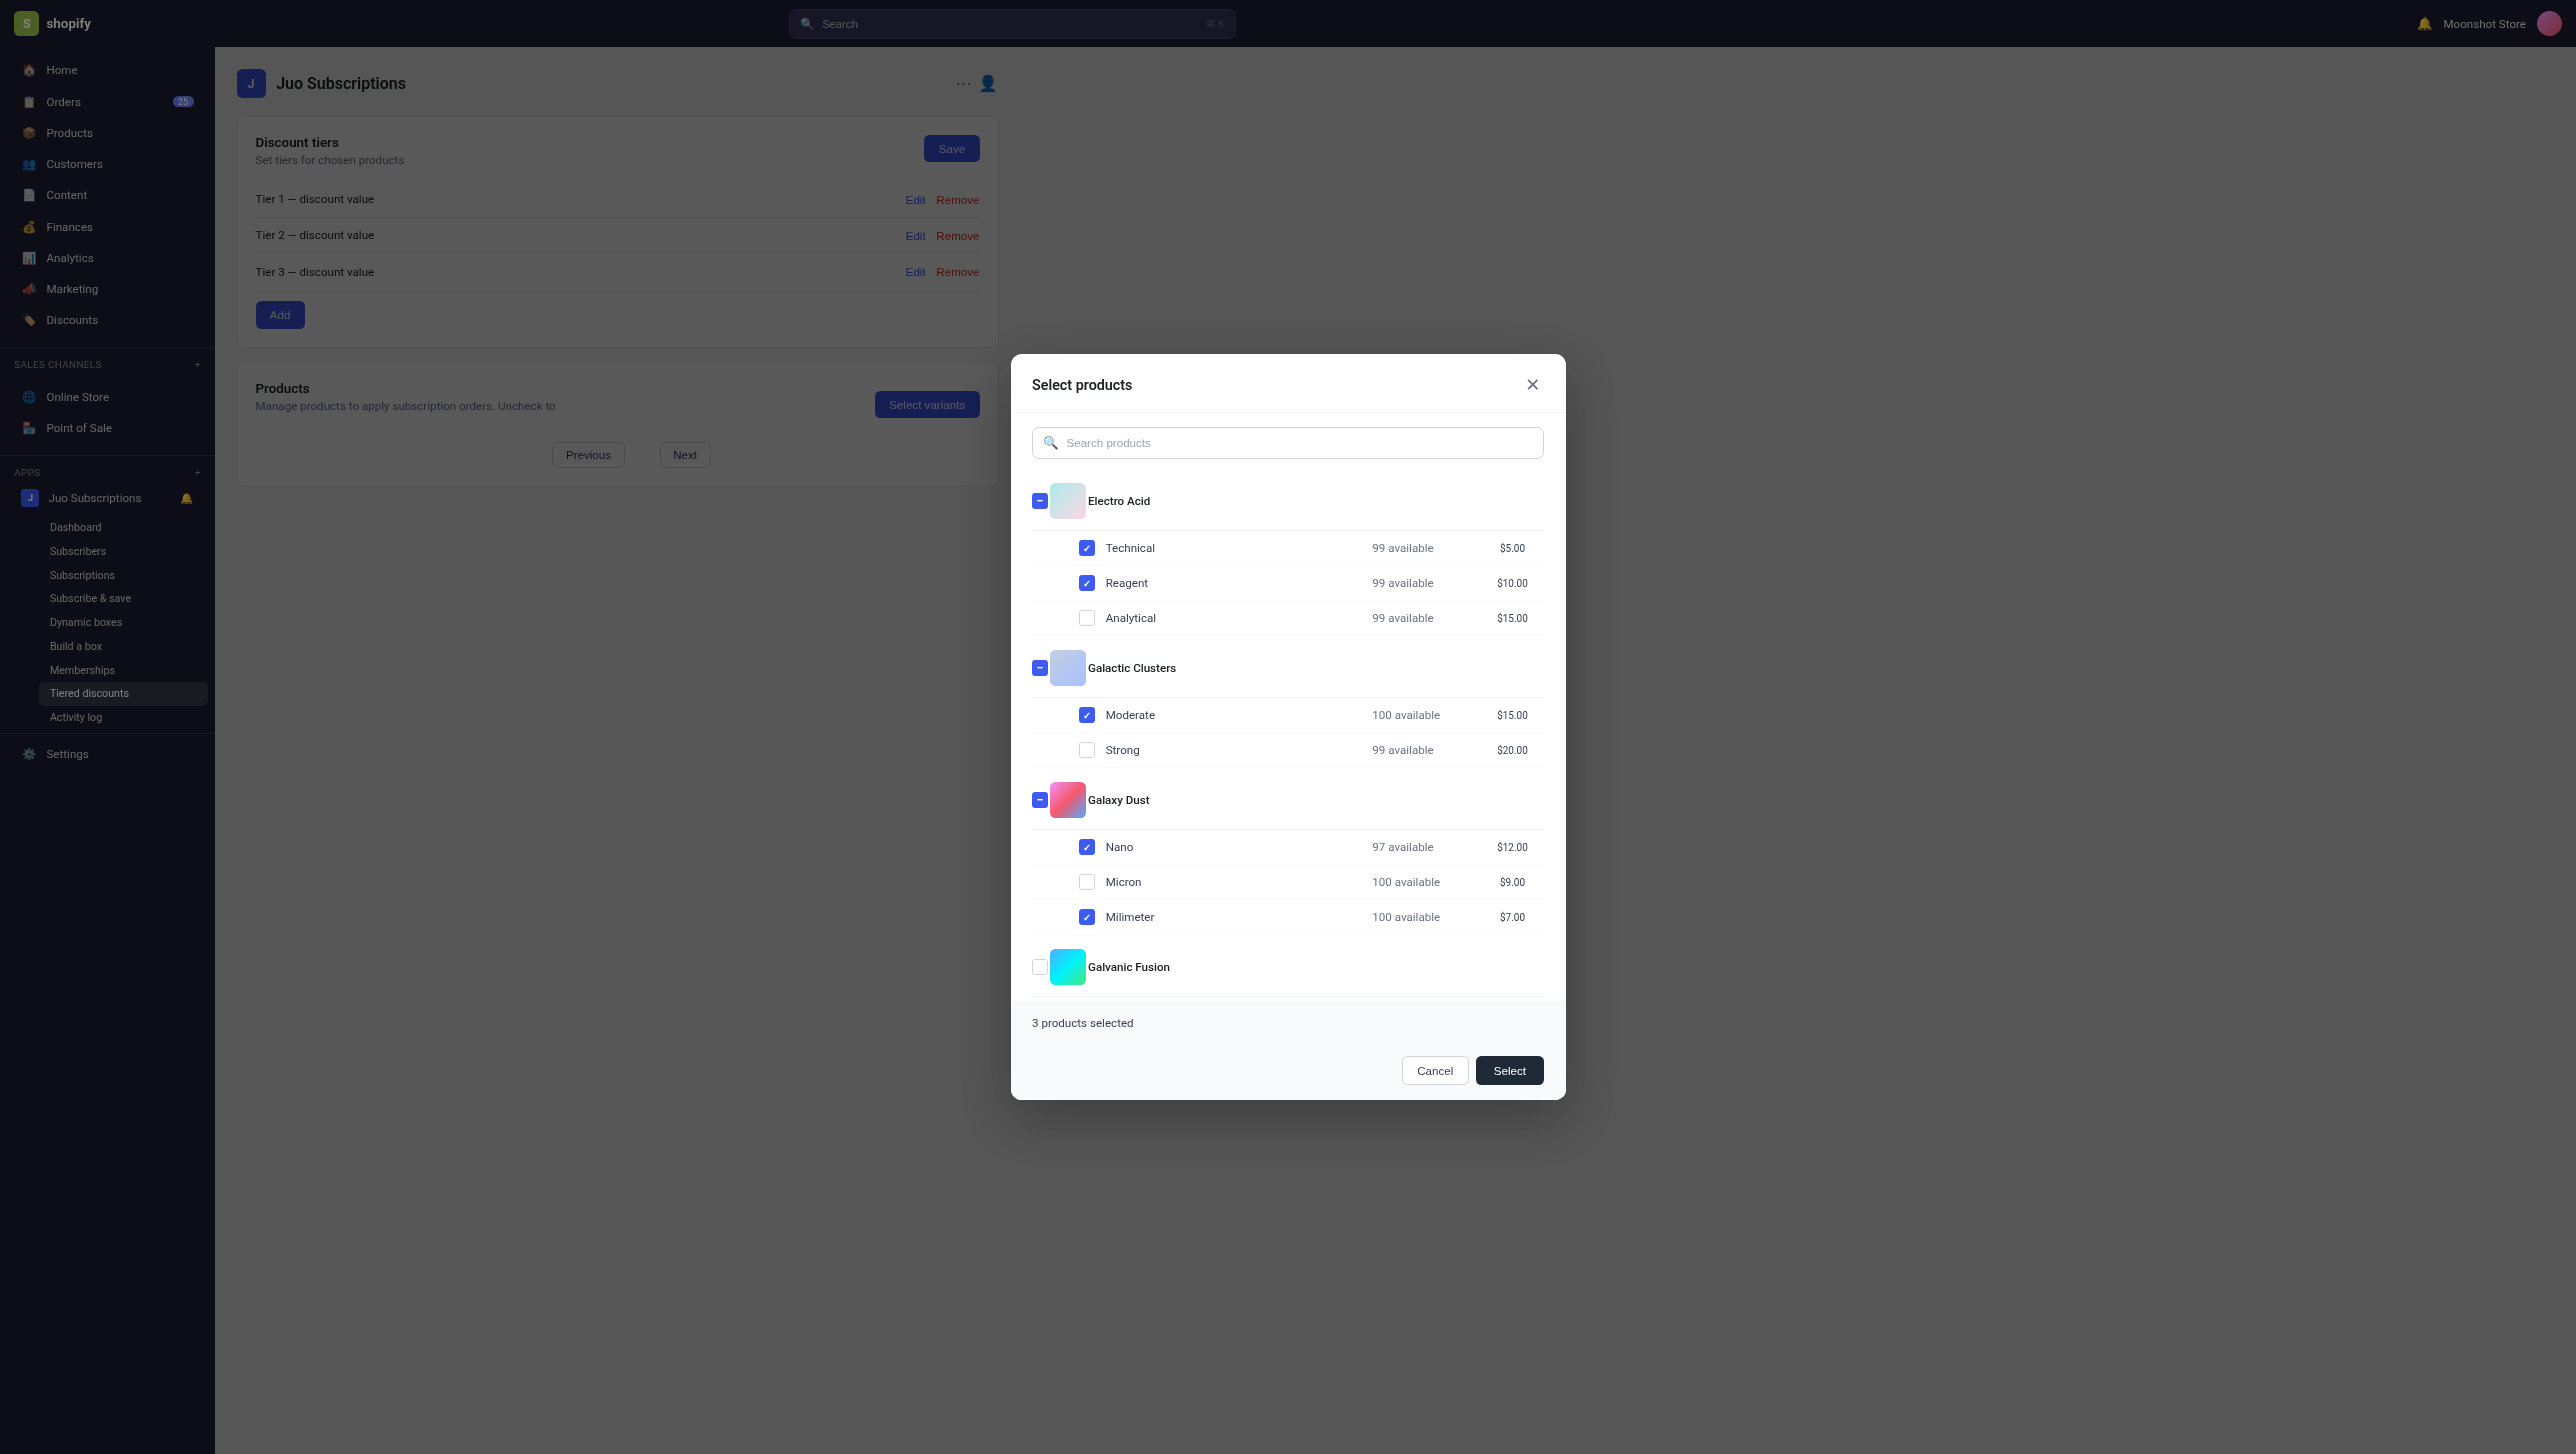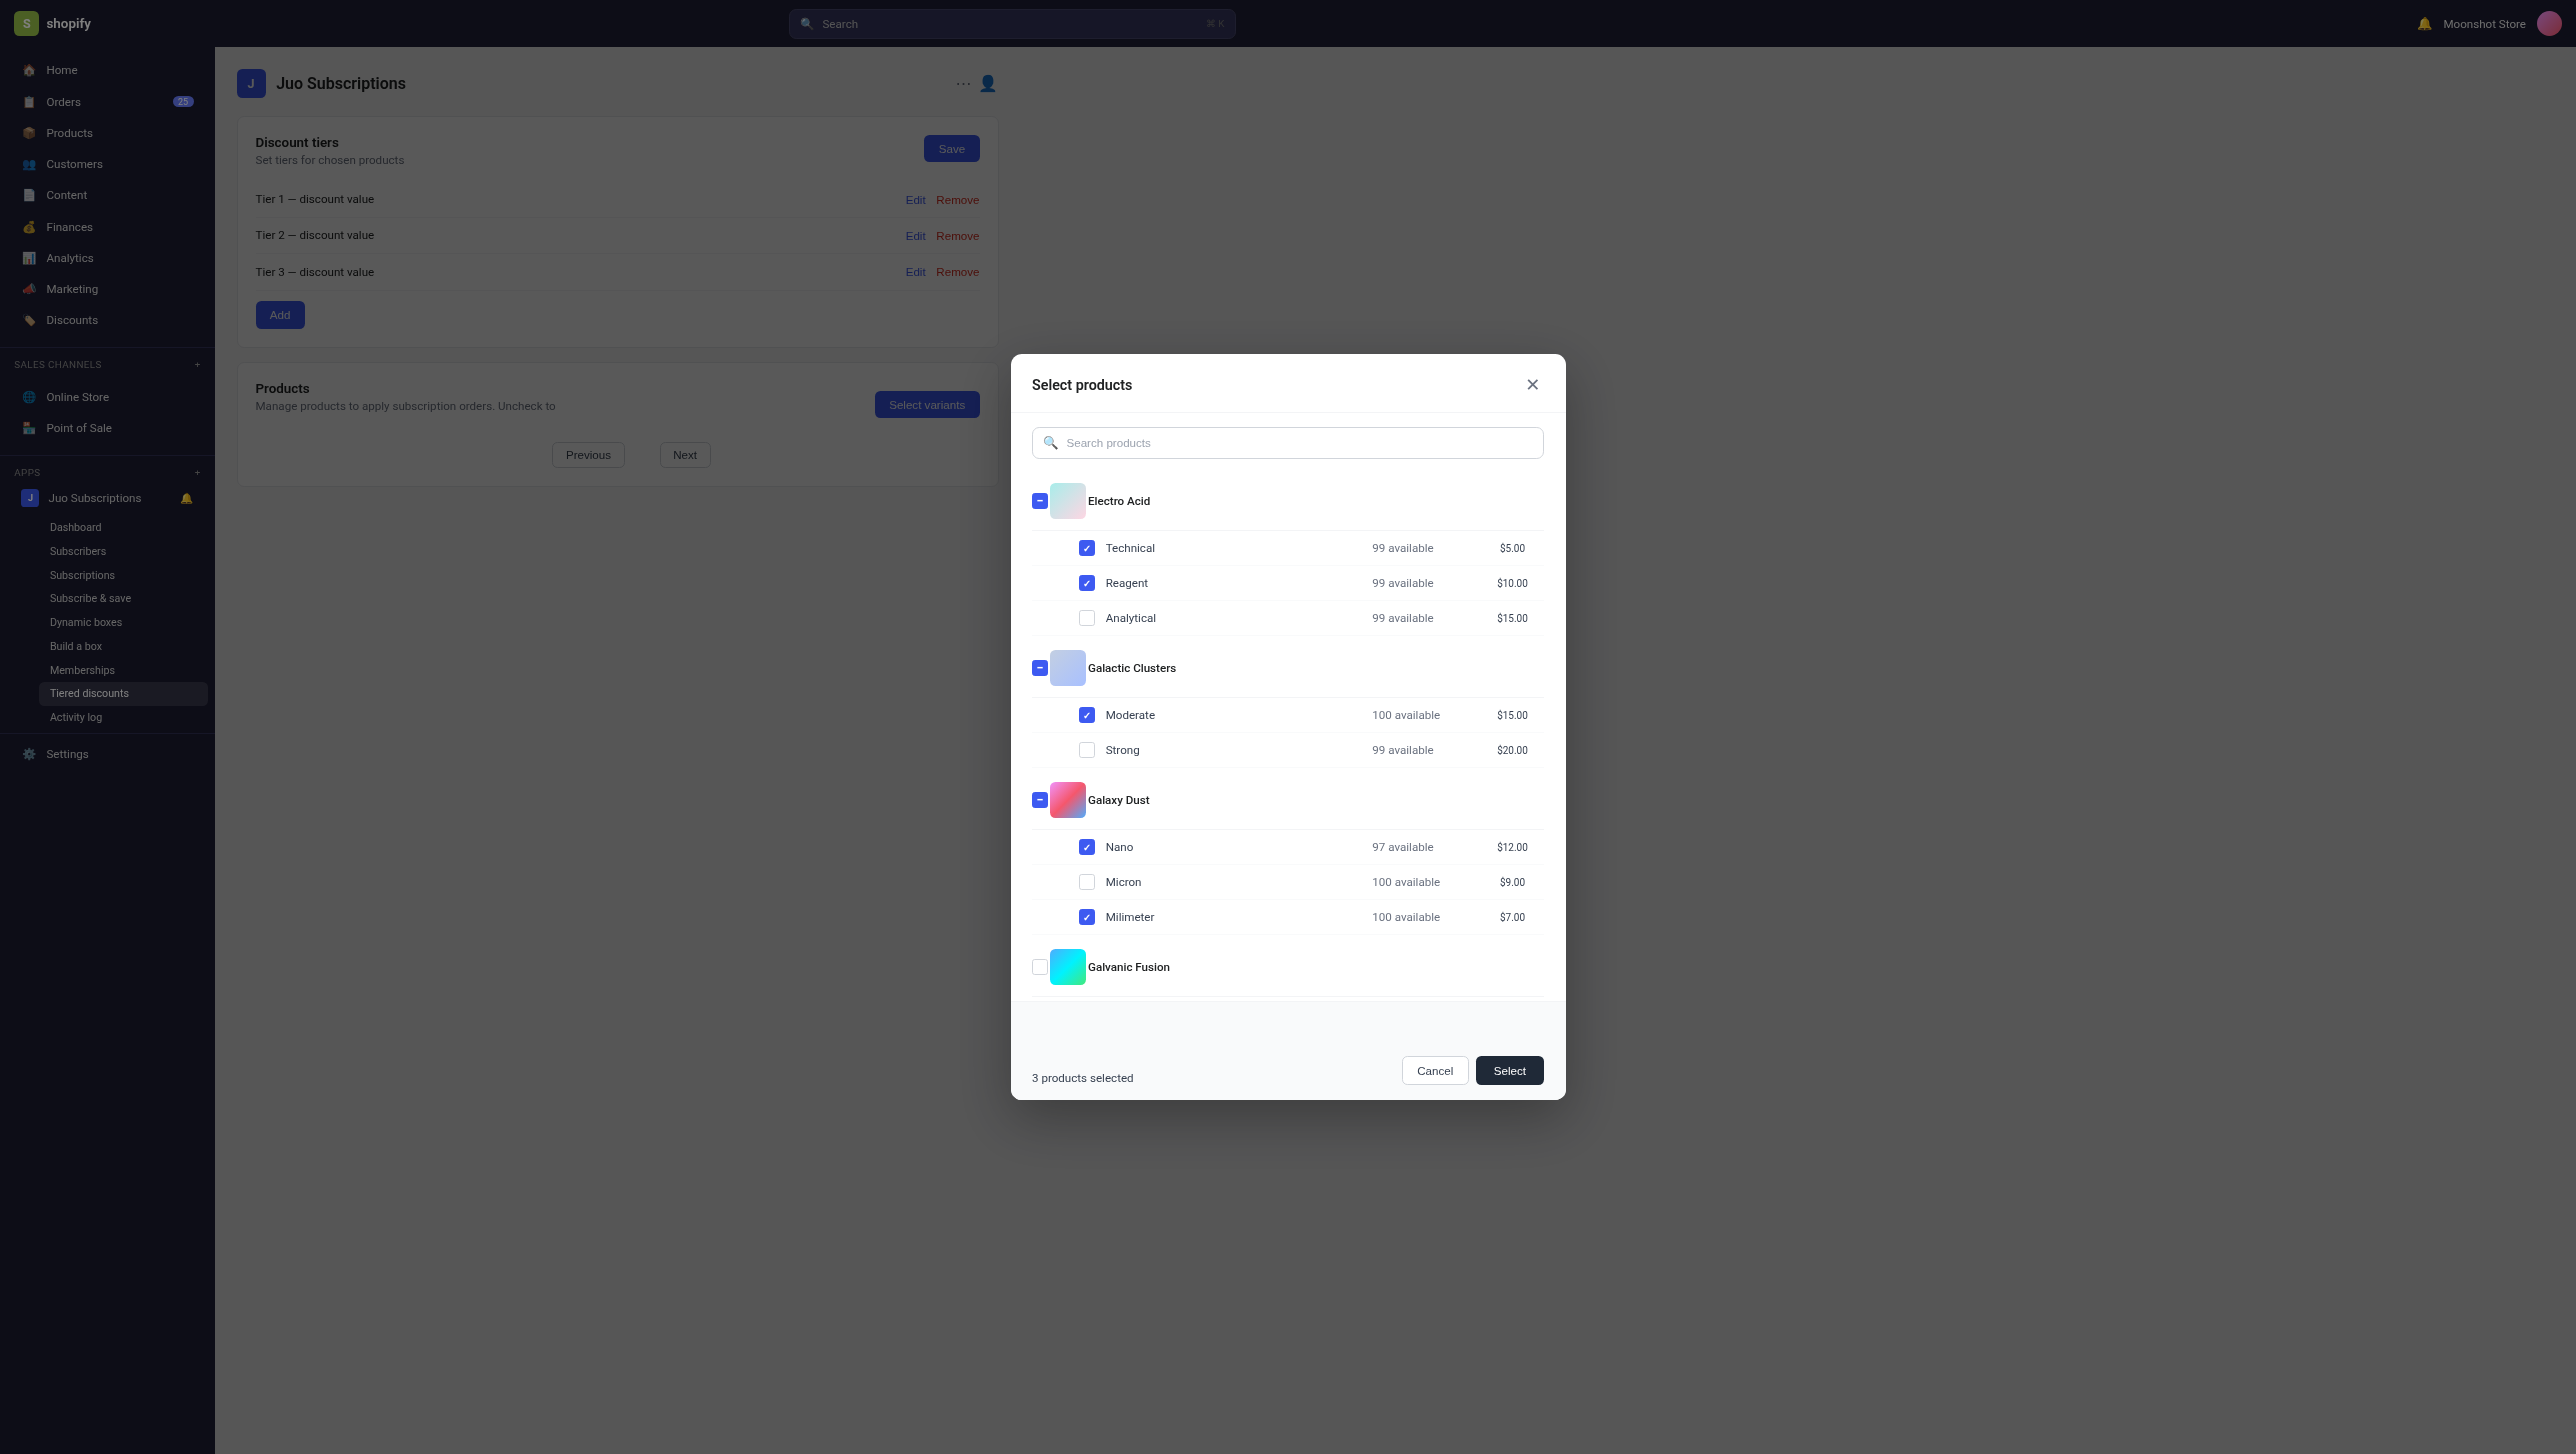--- a/index.html
+++ b/index.html
@@ -69,21 +69,21 @@
     .variant-name { flex: 1; font-size: 11.6px; color: #374151; }
     .variant-avail { font-size: 11.6px; color: #6b7280; min-width: 98px; }
     .variant-price { font-size: 10px; color: #374151; min-width: 63px; text-align: center; }
     .cb { width: 16px; height: 16px; border-radius: 2.7px; flex-shrink: 0; display: flex; align-items: center; justify-content: center; cursor: pointer; border: 1.8px solid #d1d5db; }
     .cb.checked { background: #3d5af1; border-color: #3d5af1; }
     .cb.checked::after { content: '✓'; color: white; font-size: 9.8px; font-weight: bold; }
     .cb.indeterminate { background: #3d5af1; border-color: #3d5af1; }
     .cb.indeterminate::after { content: '−'; color: white; font-size: 12.5px; font-weight: bold; line-height: 1; }
     .cb.unchecked { background: white; }
     .product-name-label { font-size: 11.6px; font-weight: 500; color: #202223; flex: 1; }
-    .modal-footer { display: flex; align-items: flex-end; justify-content: space-between; padding: 14.3px 21.5px; border-top: 0.9px solid #f3f4f6; background: #f9fafb; }
+    .modal-footer { display: flex; align-items: flex-start; justify-content: space-between; padding: 14.3px 21.5px; border-top: 0.9px solid #f3f4f6; background: #f9fafb; }
     .selected-count { font-size: 11.6px; color: #374151; }
     .footer-actions { display: flex; gap: 7.2px; margin-top: 40px; }
     .btn-cancel { background: white; border: 0.9px solid #d1d5db; border-radius: 5.4px; padding: 7.2px 14.3px; font-size: 11.6px; cursor: pointer; color: #374151; }
     .btn-select { background: #1f2937; border: none; border-radius: 5.4px; padding: 7.2px 18px; font-size: 11.6px; cursor: pointer; color: white; font-weight: 500; }
   </style>
 </head>
 <body>
 
 <div class="topbar">
   <div class="topbar-logo">

